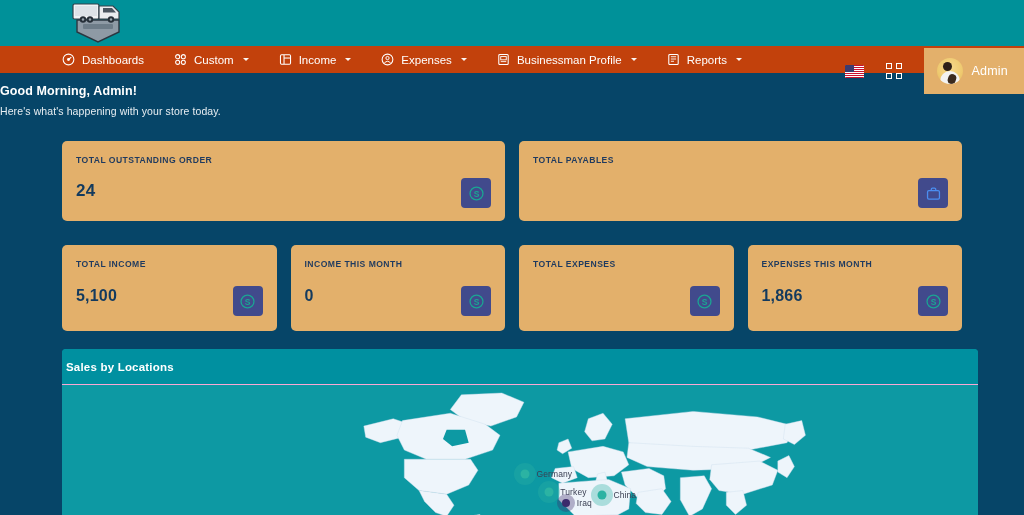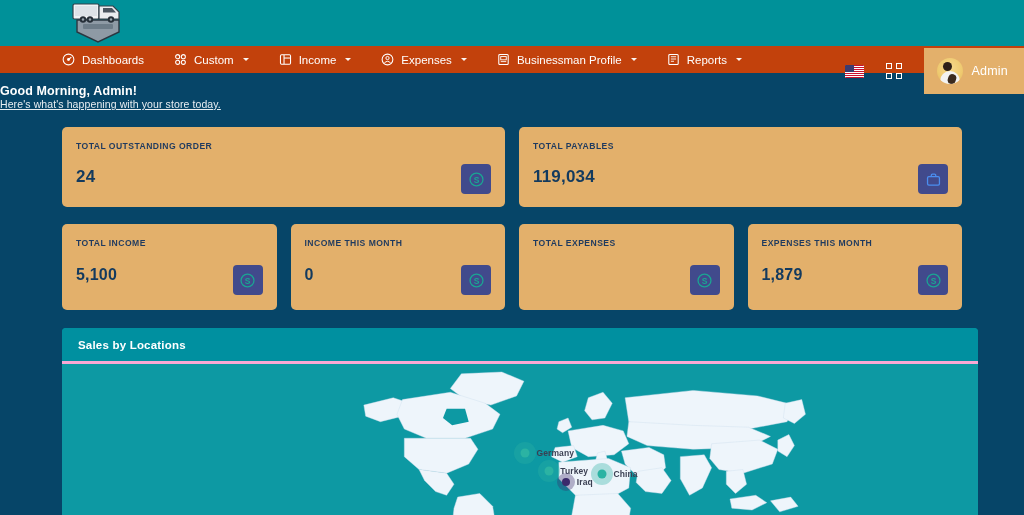--- a/index.html
+++ b/index.html
@@ -156,29 +156,29 @@
   }
   .greet h1 {
     color: #ffffff;
     font-size: 12.5px;
     font-weight: bold;
     letter-spacing: .1px;
   }
   .greet p {
     color: #e8eef2;
     font-size: 10.5px;
+    margin-top: 7px;
     letter-spacing: .1px;
-    text-decoration: underline;
   }
 
   .cards-row {
     display: flex;
     padding: 0 62px 0 62px;
     gap: 14px;
-    margin-top: 17px;
+    margin-top: 24px;
   }
   .card {
     background: #e3b06b;
     border-radius: 5px;
     position: relative;
     padding: 14px 14px 0 14px;
   }
   .card-r1 { height: 80px; flex: 1 1 0; }
   .card-r2 { height: 86px; flex: 1 1 0; }
   .card-title {
@@ -216,22 +216,22 @@
   
   .panel {
     margin: 18px 46px 0 62px;
     background: #0090a0;
     border-radius: 4px 4px 0 0;
     overflow: hidden;
   }
   .panel-head {
     height: 36px;
     display: flex; align-items: center;
-    padding-left: 16px;
-    border-bottom: 3px solid #f9a8d4;
+    padding-left: 4px;
+    border-bottom: 1px solid #f9a8d4;
     background: #0090a0;
   }
   .panel-title {
     color: #ffffff;
     font-size: 11.5px;
     font-weight: bold;
     letter-spacing: .2px;
   }
   .panel-body {
     position: relative;
@@ -266,21 +266,20 @@
   }
   .marker .mlabel {
     position: absolute;
     left: 11px;
     top: 50%;
     transform: translateY(-50%);
     font-size: 8.5px;
     color: #3a3f52;
     white-space: nowrap;
     letter-spacing: .1px;
-    font-weight: bold;
   }
 </style>
 </head>
 <body>
 
 <div class="topbar">
 
   <div class="logo-wrap">
     <svg class="logo-svg" width="68" height="46" viewBox="0 0 68 46">
 
@@ -408,21 +407,20 @@
       <div class="card-ico-box">
         <svg width="17" height="17" viewBox="0 0 20 20">
           <circle cx="10" cy="10" r="7.6" fill="none" stroke="#1aa693" stroke-width="1.5"></circle>
           <text x="10" y="14" text-anchor="middle" font-size="10" font-family="Liberation Sans, sans-serif" fill="#1aa693" font-weight="bold">S</text>
         </svg>
       </div>
     </div>
 
     <div class="card card-r1">
       <div class="card-title">TOTAL PAYABLES</div>
-      <div class="card-value">119,034</div>
       <div class="card-ico-box">
         <svg width="17" height="17" viewBox="0 0 20 20">
           <rect x="3" y="6.5" width="14" height="10" rx="1.6" fill="none" stroke="#4b8ef0" stroke-width="1.5"></rect>
           <path d="M7.4 6.5 V5 a1.4 1.4 0 0 1 1.4-1.4 h2.4 A1.4 1.4 0 0 1 12.6 5 v1.5" fill="none" stroke="#4b8ef0" stroke-width="1.5"></path>
         </svg>
       </div>
     </div>
 
 
   </div>
@@ -456,21 +454,21 @@
       <div class="card-ico-box">
         <svg width="17" height="17" viewBox="0 0 20 20">
           <circle cx="10" cy="10" r="7.6" fill="none" stroke="#1aa693" stroke-width="1.5"></circle>
           <text x="10" y="14" text-anchor="middle" font-size="10" font-family="Liberation Sans, sans-serif" fill="#1aa693" font-weight="bold">S</text>
         </svg>
       </div>
     </div>
 
     <div class="card card-r2">
       <div class="card-title">EXPENSES THIS MONTH</div>
-      <div class="card-value">1,879</div>
+      <div class="card-value">1,866</div>
       <div class="card-ico-box">
         <svg width="17" height="17" viewBox="0 0 20 20">
           <circle cx="10" cy="10" r="7.6" fill="none" stroke="#1aa693" stroke-width="1.5"></circle>
           <text x="10" y="14" text-anchor="middle" font-size="10" font-family="Liberation Sans, sans-serif" fill="#1aa693" font-weight="bold">S</text>
         </svg>
       </div>
     </div>
 
   </div>
 

